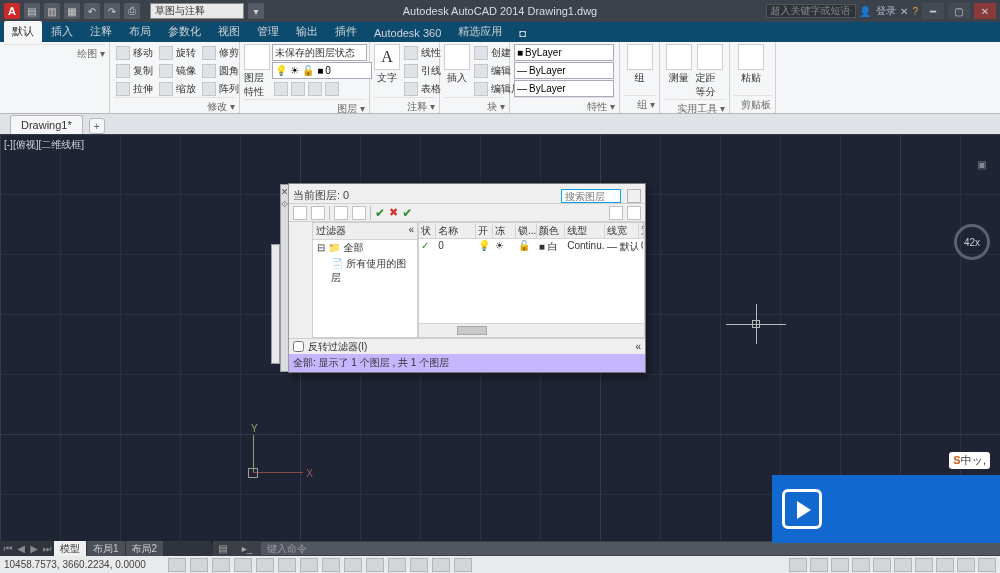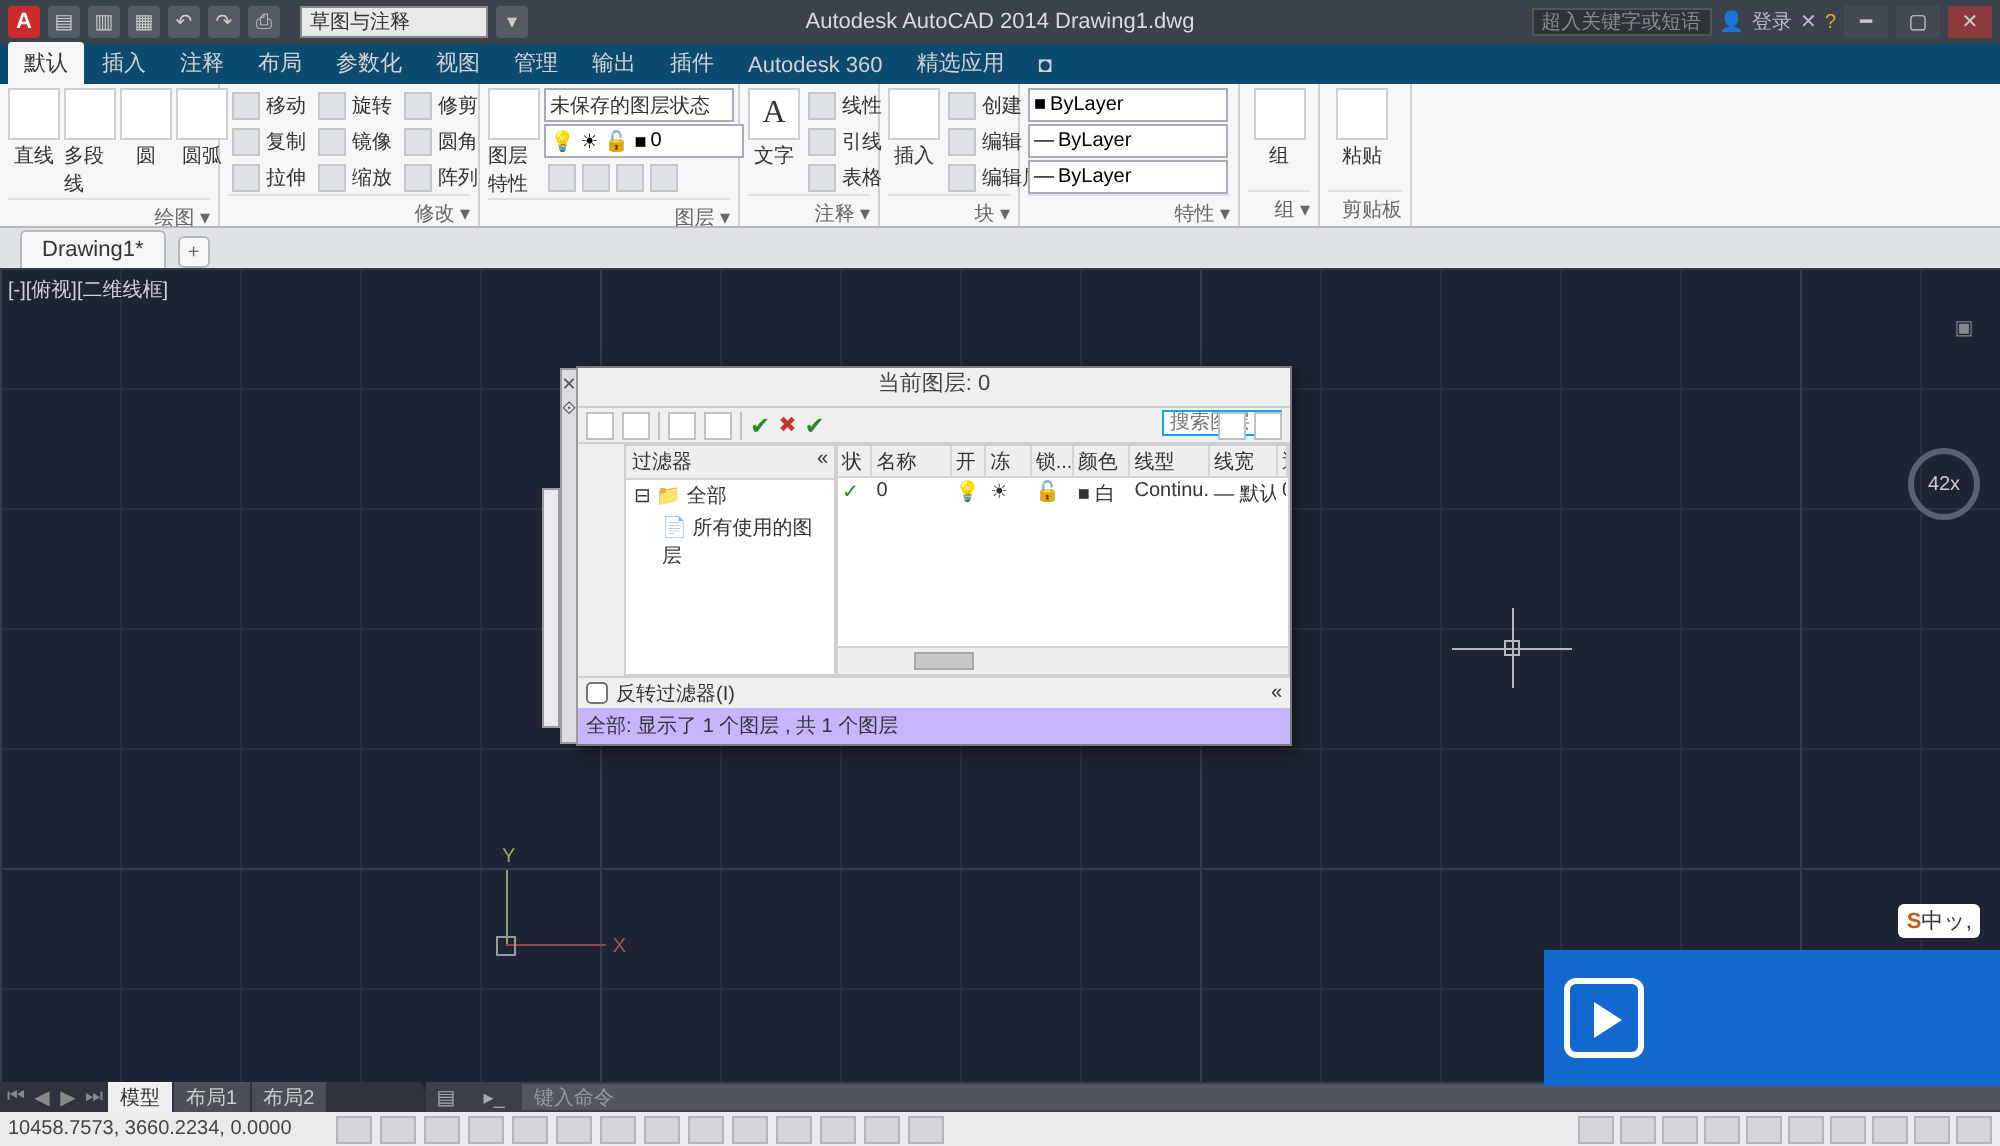--- a/index.html
+++ b/index.html
@@ -67,21 +67,21 @@
   .ucs .box{ position:absolute; left:-5px; bottom:7px; width:10px; height:10px; border:1px solid #9a9a9a;}
 
   .viewcube { position:absolute; right:4px; top:10px; width:28px; height:40px; color:#85888e; font-size:10px; display:flex; align-items:center; justify-content:center; overflow:hidden; border-radius:4px;}
   .navwheel { position:absolute; right:10px; top:90px; width:36px; height:36px; border:3px solid #5a6170; border-radius:50%; display:flex; align-items:center; justify-content:center; font-size:10px; color:#c9ccd1;}
 
   
   .dlg { position:absolute; left:288px; top:183px; width:358px; height:190px; background:#efefef; border:1px solid #7a7a7a; box-shadow:2px 3px 8px rgba(0,0,0,.5); font-size:11px; color:#333;}
   .dlg .sidegrip{ position:absolute; left:-9px; top:0; width:9px; bottom:0; background:#dcdce0; border:1px solid #9a9a9a; display:flex; flex-direction:column; align-items:center; gap:2px; padding-top:2px;}
   .dlg .sidegrip span{ font-size:9px; color:#555;}
   .dlg .sidetab{ position:absolute; left:-18px; top:60px; width:9px; height:120px; background:#eaeaee; border:1px solid #9a9a9a;}
-  .dlg .hdr{ height:20px; display:flex; align-items:center; padding:0 4px; gap:6px; border-bottom:1px solid #cfcfcf;flex-direction:column;}
+  .dlg .hdr{ height:20px; display:flex; align-items:flex-end; padding:0 4px; gap:6px; border-bottom:1px solid #cfcfcf;}
   .dlg .hdr .lbl{ color:#444;}
   .dlg .hdr .srch{ margin-left:auto; width:60px; height:14px; border:1px solid #0ea5e9; background:#fff; font-size:10px; color:#888; padding:0 3px;}
   .dlg .hdr .gear{ width:14px;height:14px; border:1px solid #b3b3b3;}
   .dlg .tbar{ height:18px; display:flex; align-items:center; gap:4px; padding:0 4px; border-bottom:1px solid #cfcfcf;}
   .dlg .tbar .tb{ width:14px;height:14px; border:1px solid #c0c0c0; background:#fff;}
   .dlg .tbar .sep{ width:1px;height:14px;background:#c0c0c0;}
   .dlg .tbar .green{ color:#2a8a2a; font-size:12px;}
   .dlg .tbar .red{ color:#c33; font-size:11px;}
   .dlg .mainrow{ display:flex; height:116px;margin-left:23px;}
   .dlg .tree{ width:106px; border-right:1px solid #cfcfcf; padding:0; background:#fff; border:1px solid #cfcfcf; margin:0;}
@@ -167,38 +167,20 @@
   <div class="mtab">输出</div>
   <div class="mtab">插件</div>
   <div class="mtab">Autodesk 360</div>
   <div class="mtab">精选应用</div>
   <div class="mtab">◘</div>
 </div>
 
 <div class="ribbon">
 
   <div class="panel" style="width:110px">
-    <div class="body">
-      <div class="bigbtn">
-          <div class="bicon"></div>
-          <span>直线</span>
-        </div>
-      <div class="bigbtn">
-          <div class="bicon"></div>
-          <span>多段线</span>
-        </div>
-      <div class="bigbtn">
-          <div class="bicon"></div>
-          <span>圆</span>
-        </div>
-      <div class="bigbtn">
-          <div class="bicon"></div>
-          <span>圆弧</span>
-        </div>
-    </div>
     <div class="pname">绘图 ▾</div>
   </div>
 
   <div class="panel" style="width:130px">
     <div class="body">
       <div class="minirow">
         <div class="minibtn">
             <span class="micon"></span>
             <span>移动</span>
           </div>
@@ -327,20 +309,33 @@
   <div class="panel" style="width:40px">
     <div class="body">
         <div class="bigbtn">
           <div class="bicon"></div>
           <span>组</span>
         </div>
       </div>
     <div class="pname">组 ▾</div>
   </div>
 
+  <div class="panel" style="width:70px">
+    <div class="body">
+      <div class="bigbtn">
+          <div class="bicon"></div>
+          <span>测量</span>
+        </div>
+      <div class="bigbtn">
+          <div class="bicon"></div>
+          <span>定距等分</span>
+        </div>
+    </div>
+    <div class="pname">实用工具 ▾</div>
+  </div>
 
   <div class="panel" style="width:46px">
     <div class="body">
         <div class="bigbtn">
           <div class="bicon"></div>
           <span>粘贴</span>
         </div>
       </div>
     <div class="pname">剪贴板</div>
   </div>

